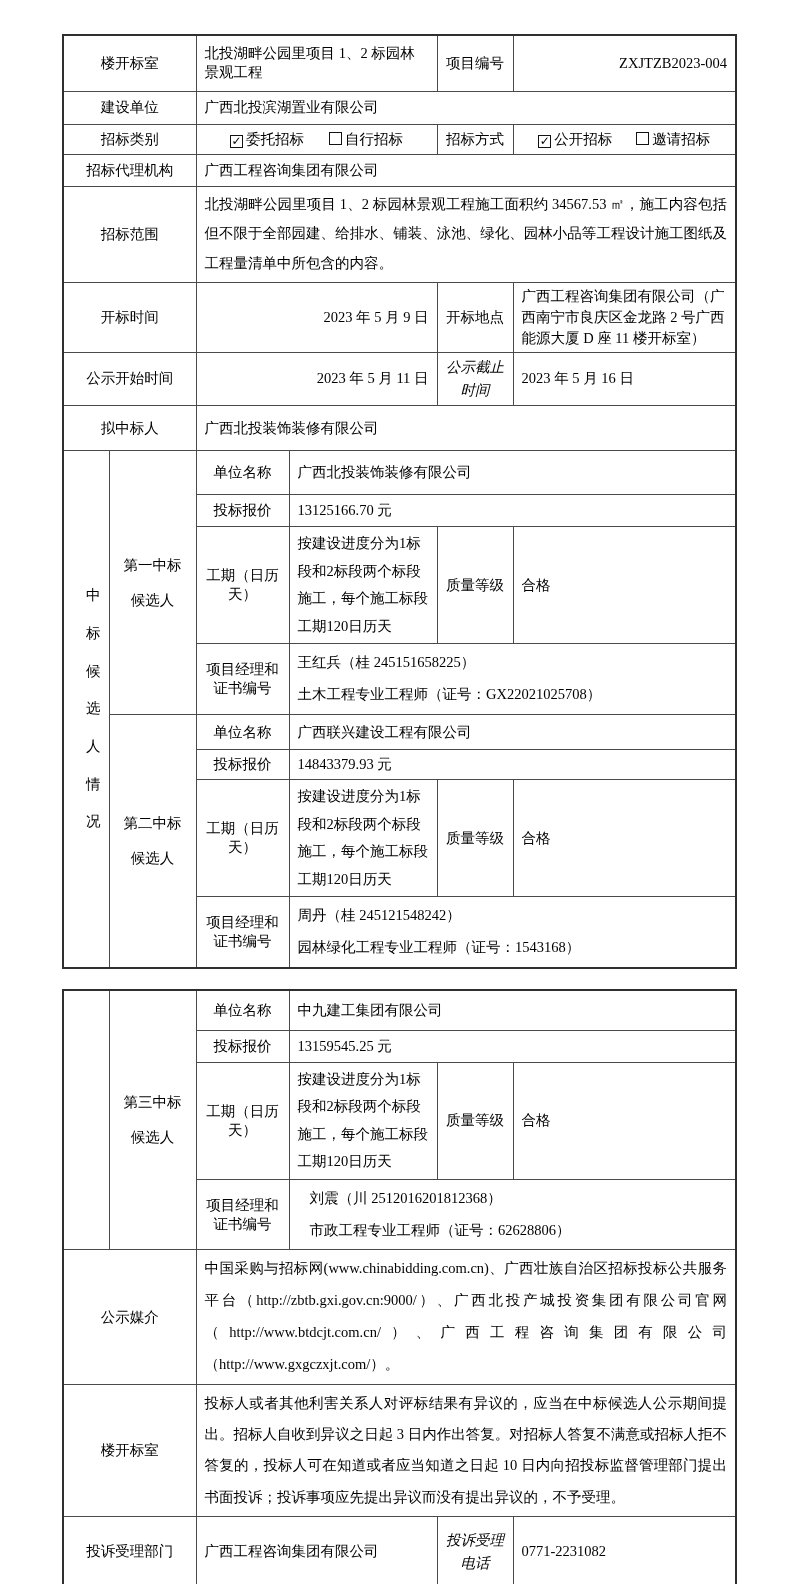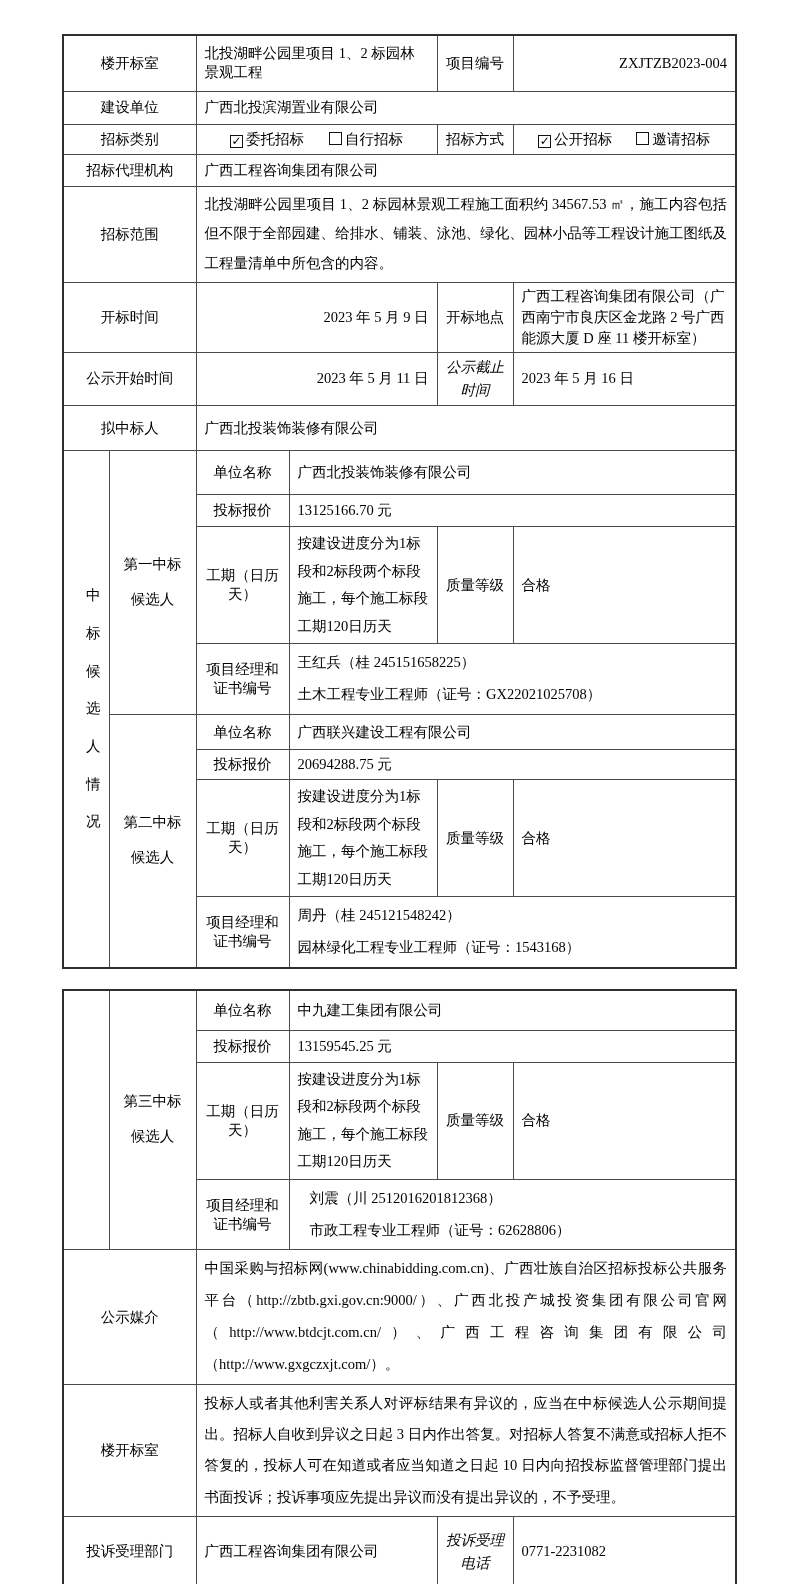--- a/index.html
+++ b/index.html
@@ -39,21 +39,21 @@
   .val  { text-align: left; padding-left: 10px; }
   .cen  { text-align: right; margin-top: 12px; }
   .para { text-align: justify; line-height: 2.05; padding: 4px 10px; }
   .para-media { text-align: justify; line-height: 2.2; padding: 4px 10px; }
   .para-obj { text-align: justify; line-height: 2.15; padding: 4px 10px; }
   .place { text-align: left; line-height: 1.45; padding: 2px 8px; }
   .dur { text-align: left; line-height: 1.9; padding: 2px 6px; }
   .mgr { line-height: 2.2; padding: 2px 10px; }
   .tight { padding: 2px 2px; font-size: 14px; text-align: center; line-height: 1.6; font-style: italic; }
   .vlab { padding: 0 1px; font-size: 14.5px; line-height: 2.6; text-align: right; }
-  .rank { padding: 0 12px; line-height: 2.4; text-align: center; font-family: Liberation Mono, monospace; }
+  .rank { padding: 0 12px; line-height: 2.4; text-align: center; }
   .cbrow { display: flex; justify-content: center; align-items: center; gap: 25px; }
   .cbrow2 { display: flex; justify-content: center; align-items: center; gap: 24px; }
   .opt { white-space: nowrap; }
   .box {
     display: inline-block;
     width: 13px; height: 13px;
     border: 1.6px solid #111;
     margin-right: 3px;
     vertical-align: -1px;
     text-align: center;
@@ -162,21 +162,21 @@
       </td>
     </tr>
 
     <tr style="height:35px">
       <td rowspan="4" class="rank">第二中标候选人</td>
       <td class="lab">单位名称</td>
       <td colspan="3" class="val">广西联兴建设工程有限公司</td>
     </tr>
     <tr style="height:30px">
       <td class="lab">投标报价</td>
-      <td colspan="3" class="val">20694288.75 元</td>
+      <td colspan="3" class="val">14843379.93 元</td>
     </tr>
     <tr style="height:108px">
       <td class="lab">工期（日历天）</td>
       <td class="dur">按建设进度分为1标段和2标段两个标段施工，每个施工标段工期120日历天</td>
       <td class="lab">质量等级</td>
       <td class="val">合格</td>
     </tr>
     <tr style="height:60px">
       <td class="lab">项目经理和证书编号</td>
       <td colspan="3" class="mgr">

